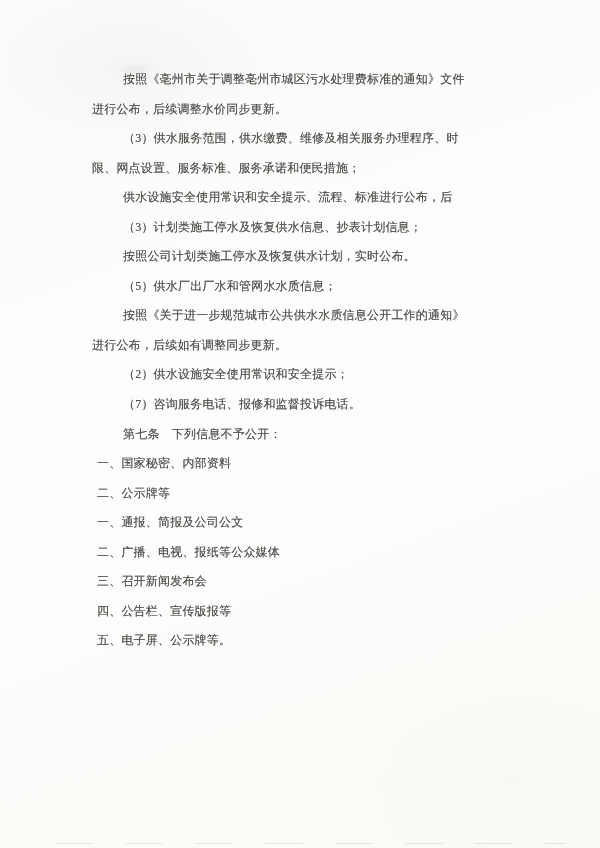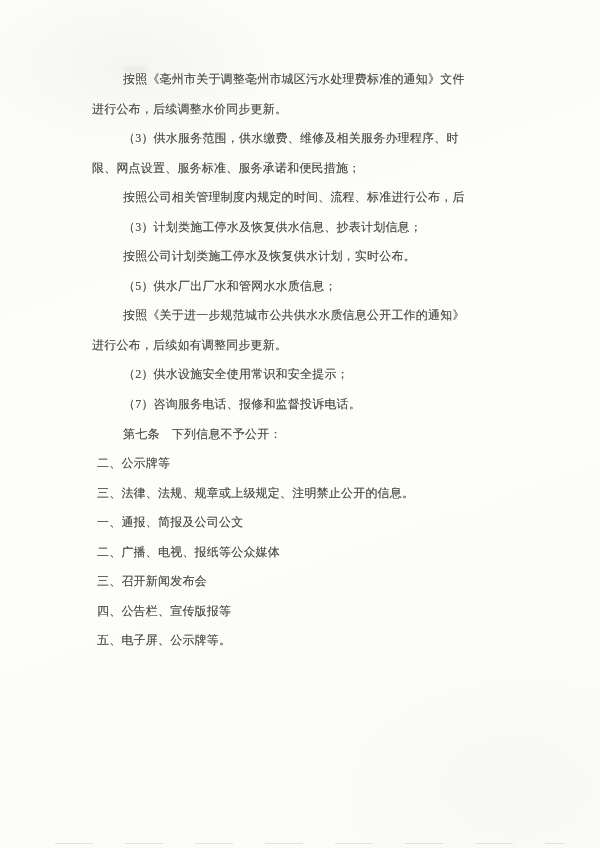--- a/index.html
+++ b/index.html
@@ -80,43 +80,43 @@
 
       <div class="line indent-para">按照《亳州市关于调整亳州市城区污水处理费标准的通知》文件</div>
 
       <div class="line indent-none">进行公布，后续调整水价同步更新。</div>
 
 
       <div class="line indent-para">（3）供水服务范围，供水缴费、维修及相关服务办理程序、时</div>
 
       <div class="line indent-none">限、网点设置、服务标准、服务承诺和便民措施；</div>
 
-      <div class="line indent-para">按照公司相关管理制度内规定的时间、流程、标准进行公布，后</div>
+      <div class="line indent-para">供水设施安全使用常识和安全提示、流程、标准进行公布，后</div>
 
 
       <div class="line indent-para">（3）计划类施工停水及恢复供水信息、抄表计划信息；</div>
 
       <div class="line indent-para">按照公司计划类施工停水及恢复供水计划，实时公布。</div>
 
       <div class="line indent-para">（5）供水厂出厂水和管网水水质信息；</div>
 
       <div class="line indent-para">按照《关于进一步规范城市公共供水水质信息公开工作的通知》</div>
 
       <div class="line indent-none">进行公布，后续如有调整同步更新。</div>
 
       <div class="line indent-para">（2）供水设施安全使用常识和安全提示；</div>
 
       <div class="line indent-para">（7）咨询服务电话、报修和监督投诉电话。</div>
 
       <div class="line indent-para">第七条　下列信息不予公开：</div>
 
+      <div class="line indent-list">一、国家秘密、内部资料</div>
 
       <div class="line indent-list">二、公示牌等</div>
 
-      <div class="line indent-list">三、法律、法规、规章或上级规定、注明禁止公开的信息。</div>
 
 
       <div class="line indent-list">一、通报、简报及公司公文</div>
 
       <div class="line indent-list">二、广播、电视、报纸等公众媒体</div>
 
       <div class="line indent-list">三、召开新闻发布会</div>
 
       <div class="line indent-list">四、公告栏、宣传版报等</div>
 

